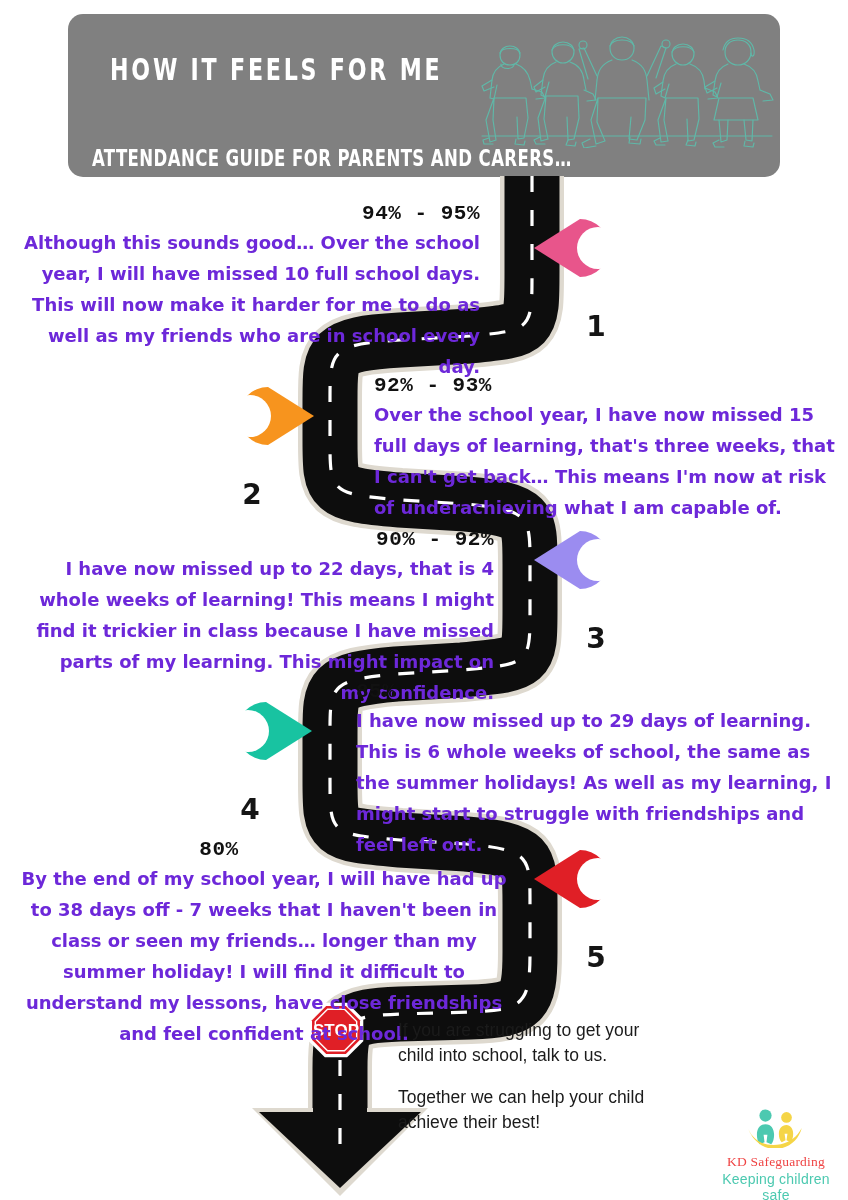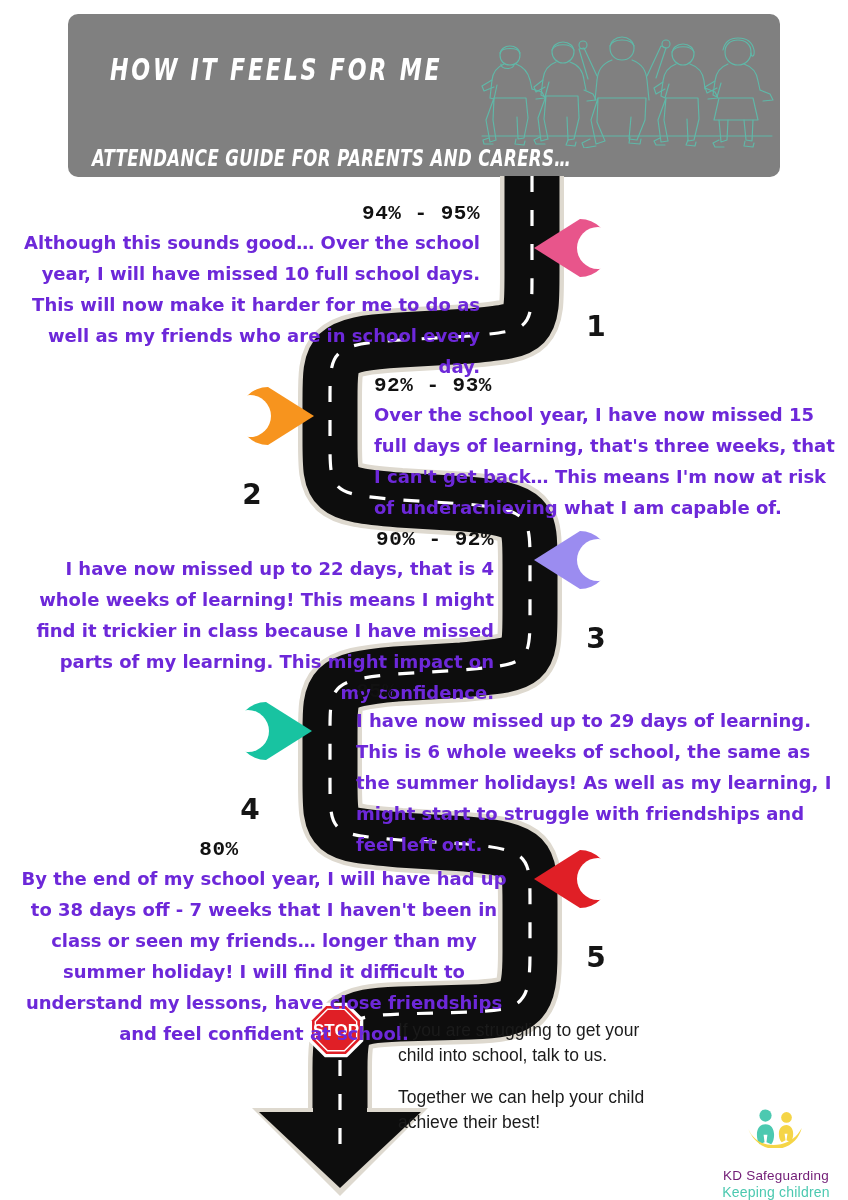--- a/index.html
+++ b/index.html
@@ -8,21 +8,21 @@
     background:#ffffff;
     font-family:"Liberation Sans", sans-serif;
     overflow:hidden;
     position:relative;
   }
   #stage{position:absolute;inset:0;width:848px;height:1200px;}
 
   
   .banner{
     position:absolute;left:68px;top:14px;width:712px;height:163px;
-    background:#808080;border-radius:10px;overflow:hidden;font-style:italic;
+    background:#808080;border-radius:15px;overflow:hidden;
   }
   .banner-title{
     position:absolute;left:42px;top:38px;
     color:#ffffff;font-size:30px;letter-spacing:3.4px;
     font-weight:700;font-family:"DejaVu Sans Condensed","Liberation Sans",sans-serif;
     transform:scaleX(0.82);transform-origin:left center;
     white-space:nowrap;
   }
   .banner-sub{
     position:absolute;left:24px;top:131px;
@@ -67,22 +67,22 @@
     position:absolute;left:398px;top:1018px;width:266px;
     text-align:left;color:#1b1b1b;
     font-family:"Liberation Sans",sans-serif;
     font-size:17.5px;line-height:1.42;
   }
   .closing p{margin:0 0 17px 0;}
 
   
   .logo{position:absolute;left:712px;top:1106px;width:128px;text-align:center;}
   .logo-name{
-    font-family:Liberation Sans, sans-serif;font-size:13.5px;color:#701a75;
-    margin-top:16px;letter-spacing:.2px;
+    font-family:Liberation Serif, serif;font-size:13.5px;color:#ef4444;
+    margin-top:2px;letter-spacing:.2px;
   }
   .logo-tag{
     font-family:"Liberation Sans",sans-serif;font-size:14px;color:#4cc9b0;
     margin-top:1px;letter-spacing:.2px;
   }
 </style>
 </head>
 <body>
 
 <div id="stage">

